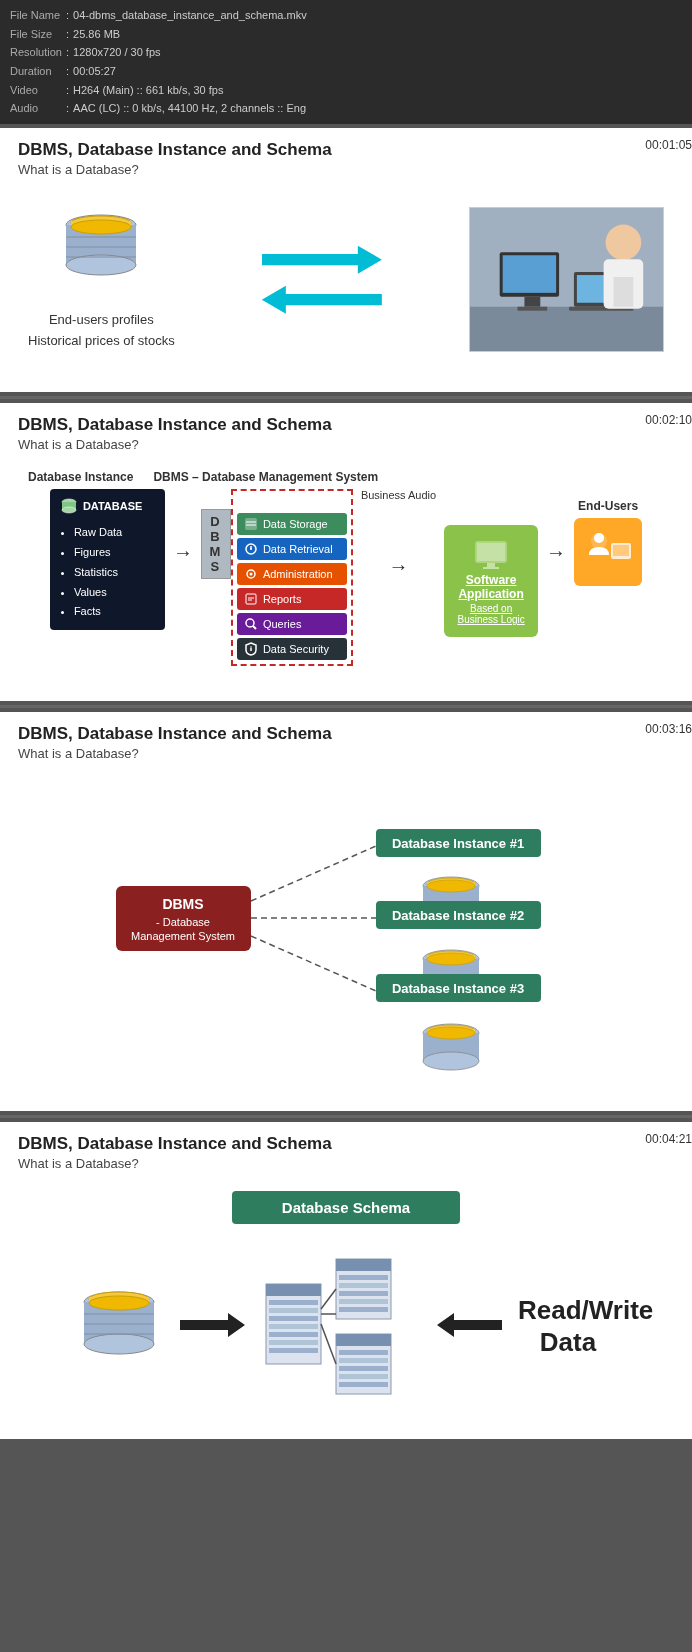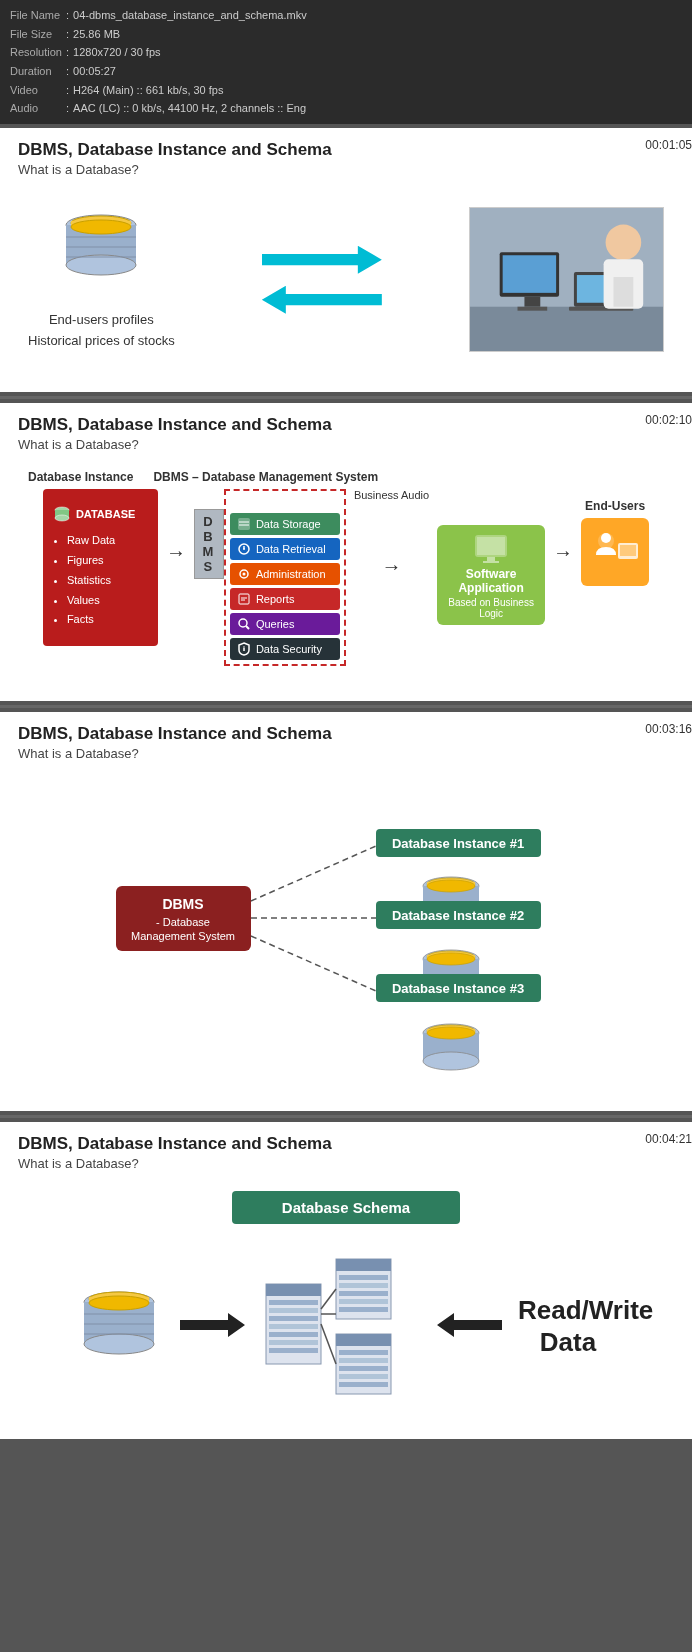--- a/index.html
+++ b/index.html
@@ -107,23 +107,23 @@
 
     
     .slide2-diagram {
       display: flex;
       align-items: flex-start;
       gap: 8px;
       padding: 5px 0;
       justify-content: center;
     }
     .db-box {
-      background: #b91c1c;
+      background: #0f172a;
       border-radius: 4px;
-      padding: 16px 10px;
+      padding: 8px 10px;
       width: 115px;
       min-height: 140px;
     }
     .db-box-header {
       display: flex;
       align-items: center;
       gap: 5px;
       color: white;
       font-size: 11px;
       font-weight: bold;
@@ -174,29 +174,30 @@
     .mod-red   { background: #c62828; }
     .mod-purple{ background: #6a1b9a; }
     .mod-dark  { background: #263238; }
     .dbms-border {
       border: 2px dashed #c62828;
       padding: 4px;
     }
     .software-box {
       background: #8bc34a;
       border-radius: 6px;
-      width: 108px;
-      padding: 6px;
+      width: 94px;
+      padding: 12px;
       text-align: center;
       font-size: 11px;
       color: white;
       margin-top: 18px;
       display: flex;
       flex-direction: column;
       align-items: center;
+      text-decoration: underline;
     }
     .software-box-title { font-weight: bold; font-size: 12px; }
     .software-box-sub { font-size: 10px; margin-top: 2px; }
     .end-users-col {
       display: flex;
       flex-direction: column;
       align-items: center;
       margin-top: 10px;
     }
     .end-users-label { font-size: 12px; font-weight: bold; color: #333; margin-bottom: 5px; }

